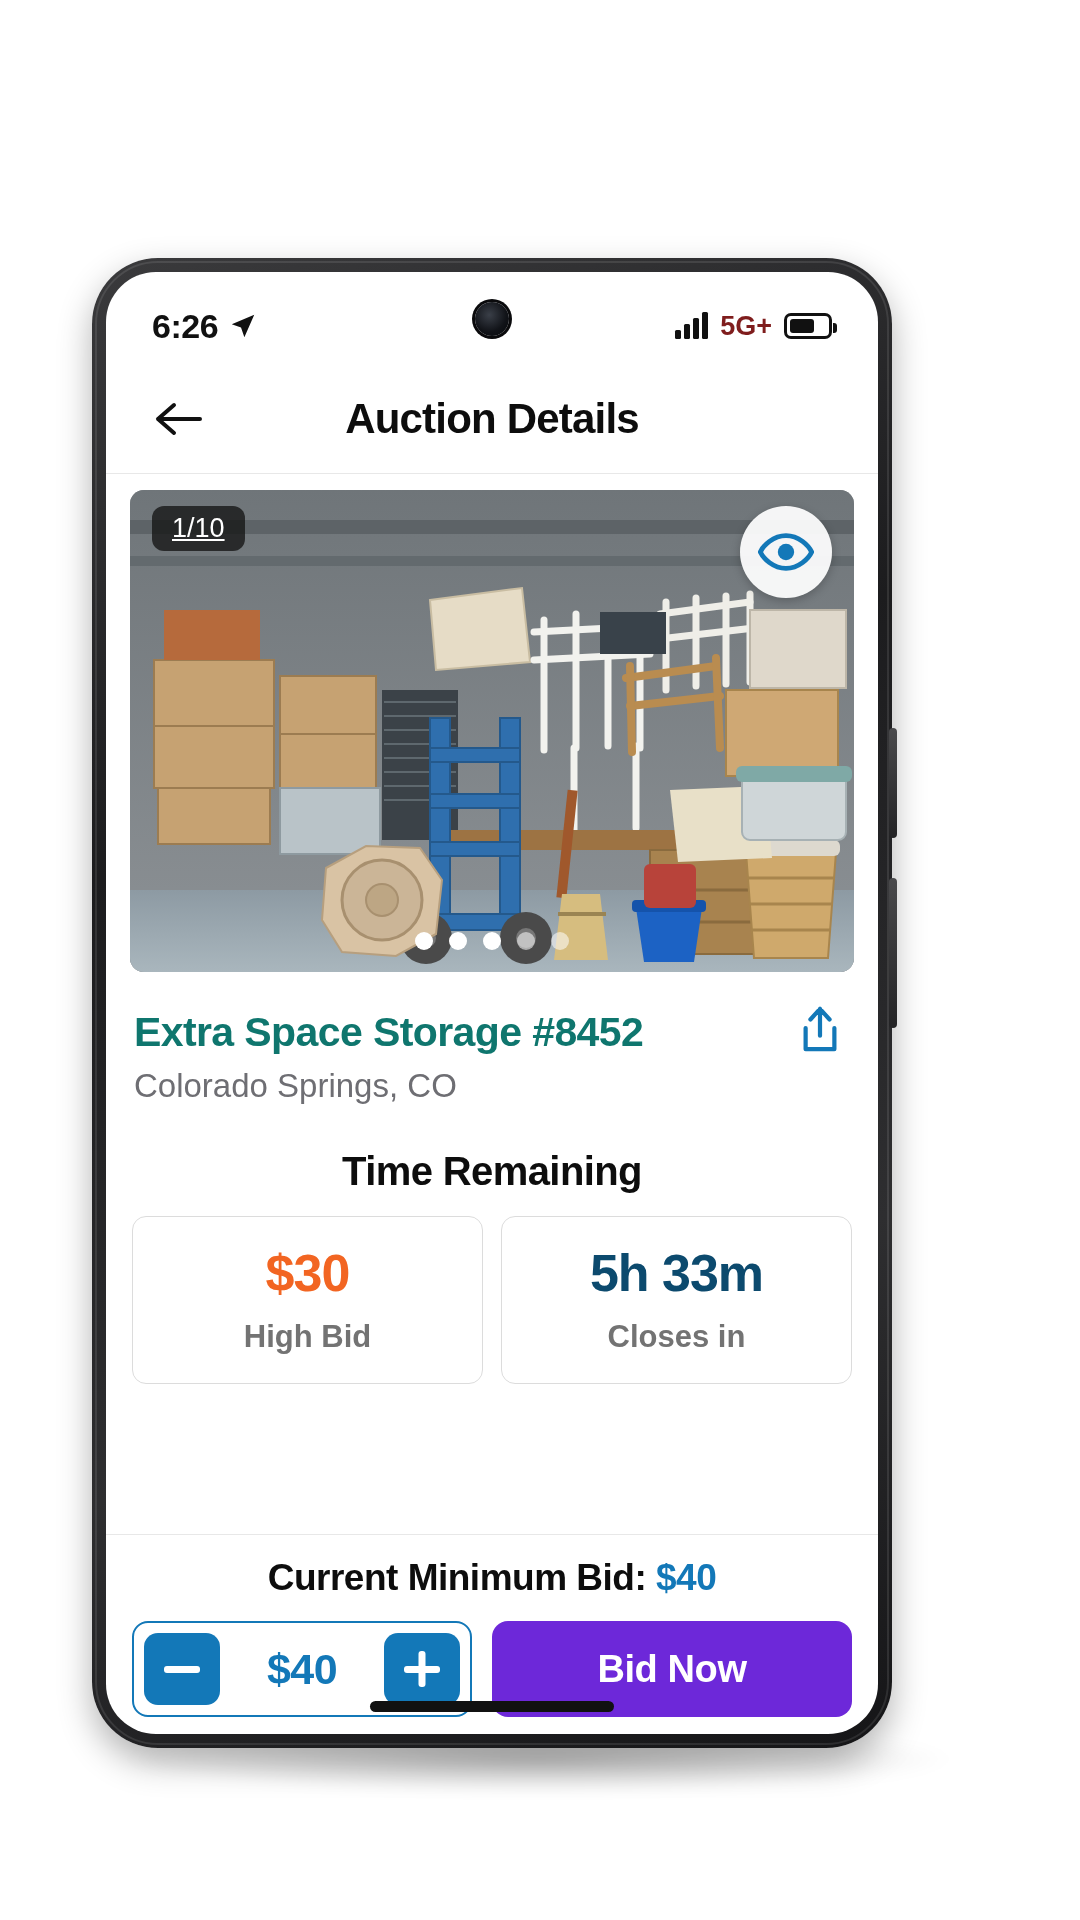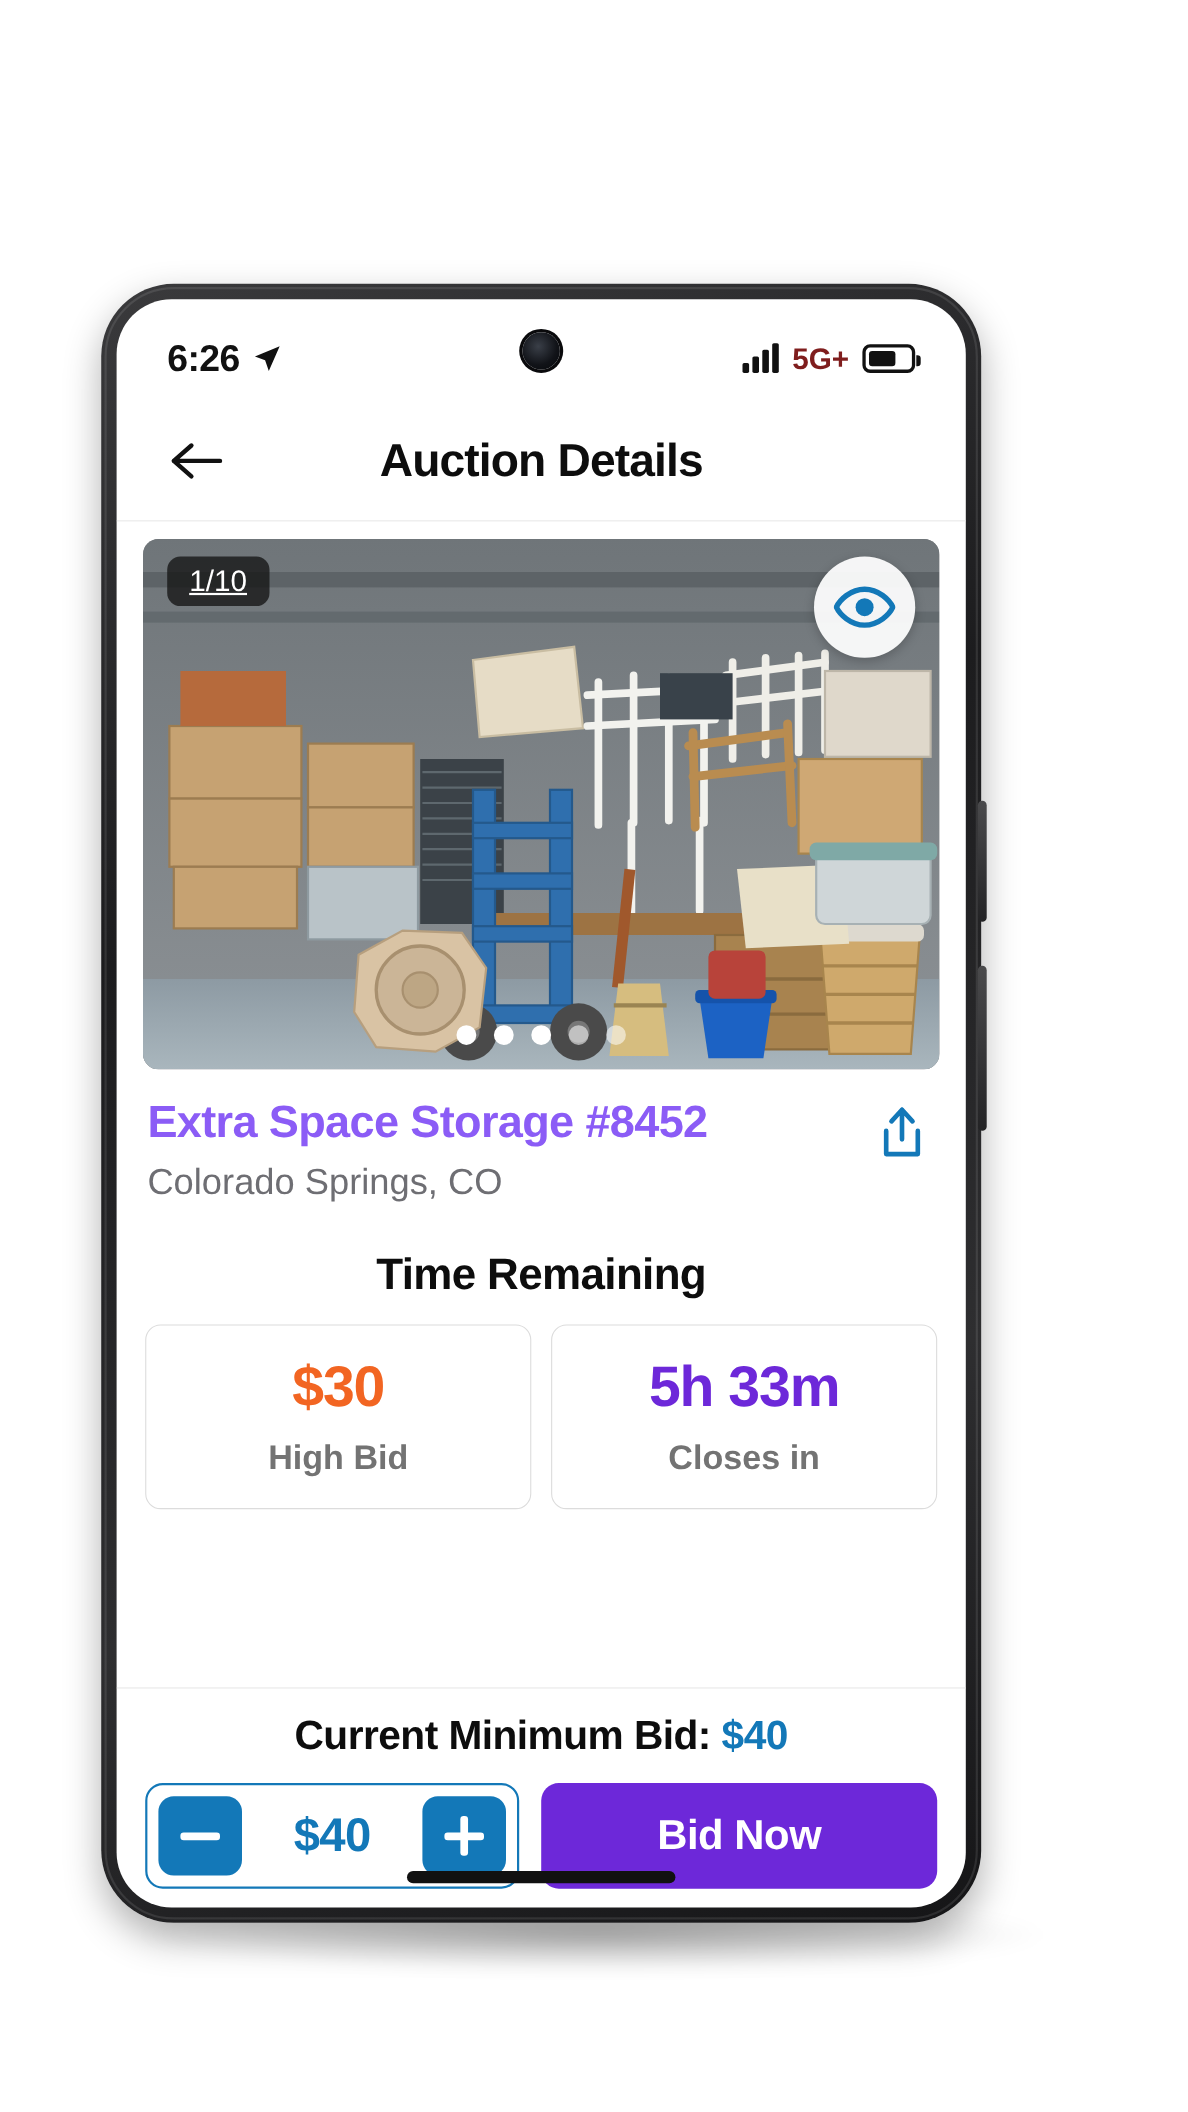--- a/index.html
+++ b/index.html
@@ -112,37 +112,37 @@
   }
   .dots{
     position:absolute; left:50%; bottom:22px; transform:translateX(-50%);
     display:flex; gap:16px; z-index:6;
   }
   .dots i{ width:18px; height:18px; border-radius:50%; background:rgba(255,255,255,0.55); display:block; }
   .dots i.on{ background:#ffffff; }
 
   
   .meta{ padding:26px 28px 0 28px; display:flex; justify-content:space-between; align-items:flex-start; }
-  .meta-title{ font-size:41px; font-weight:800; color:#8b5cf6; letter-spacing:-0.6px; line-height:1.1; }
+  .meta-title{ font-size:41px; font-weight:800; color:#0f766e; letter-spacing:-0.6px; line-height:1.1;margin-top:12px; }
   .meta-loc{ font-size:33px; color:#6e6e73; margin-top:12px; }
   .share-btn{ width:60px; height:64px; display:flex; align-items:center; justify-content:center; cursor:pointer; flex:0 0 auto; }
 
   
   .time-head{
     text-align:center; font-size:40px; font-weight:800; color:#0d0d0d;
     margin-top:44px; letter-spacing:-0.6px;
   }
   .stats{ display:flex; gap:18px; padding:22px 26px 26px 26px; }
   .stat{
     flex:1; border:1.5px solid #dcdcdc; border-radius:14px;
     padding:26px 10px 28px 10px; text-align:center; background:#fff;
   }
   .stat-val{ font-size:52px; font-weight:800; letter-spacing:-1px; }
   .stat-val.bid{ color:#f26522; }
-  .stat-val.time{ color:#6d28d9; }
+  .stat-val.time{ color:#0c4a6e; }
   .stat-lbl{ font-size:31px; font-weight:700; color:#737373; margin-top:16px; }
 
   
   .bidbar{ border-top:1px solid #e8e8e8; padding:22px 26px 20px 26px; }
   .minbid{ text-align:center; font-size:37px; font-weight:800; color:#0d0d0d; letter-spacing:-0.5px; }
   .minbid b{ color:#1378b8; font-weight:800; }
   .bidrow{ display:flex; gap:20px; margin-top:22px; align-items:stretch; }
   .stepper{
     flex:0 0 340px; display:flex; align-items:center; justify-content:space-between;
     border:2px solid #1378b8; border-radius:16px; padding:10px; background:#fff;

